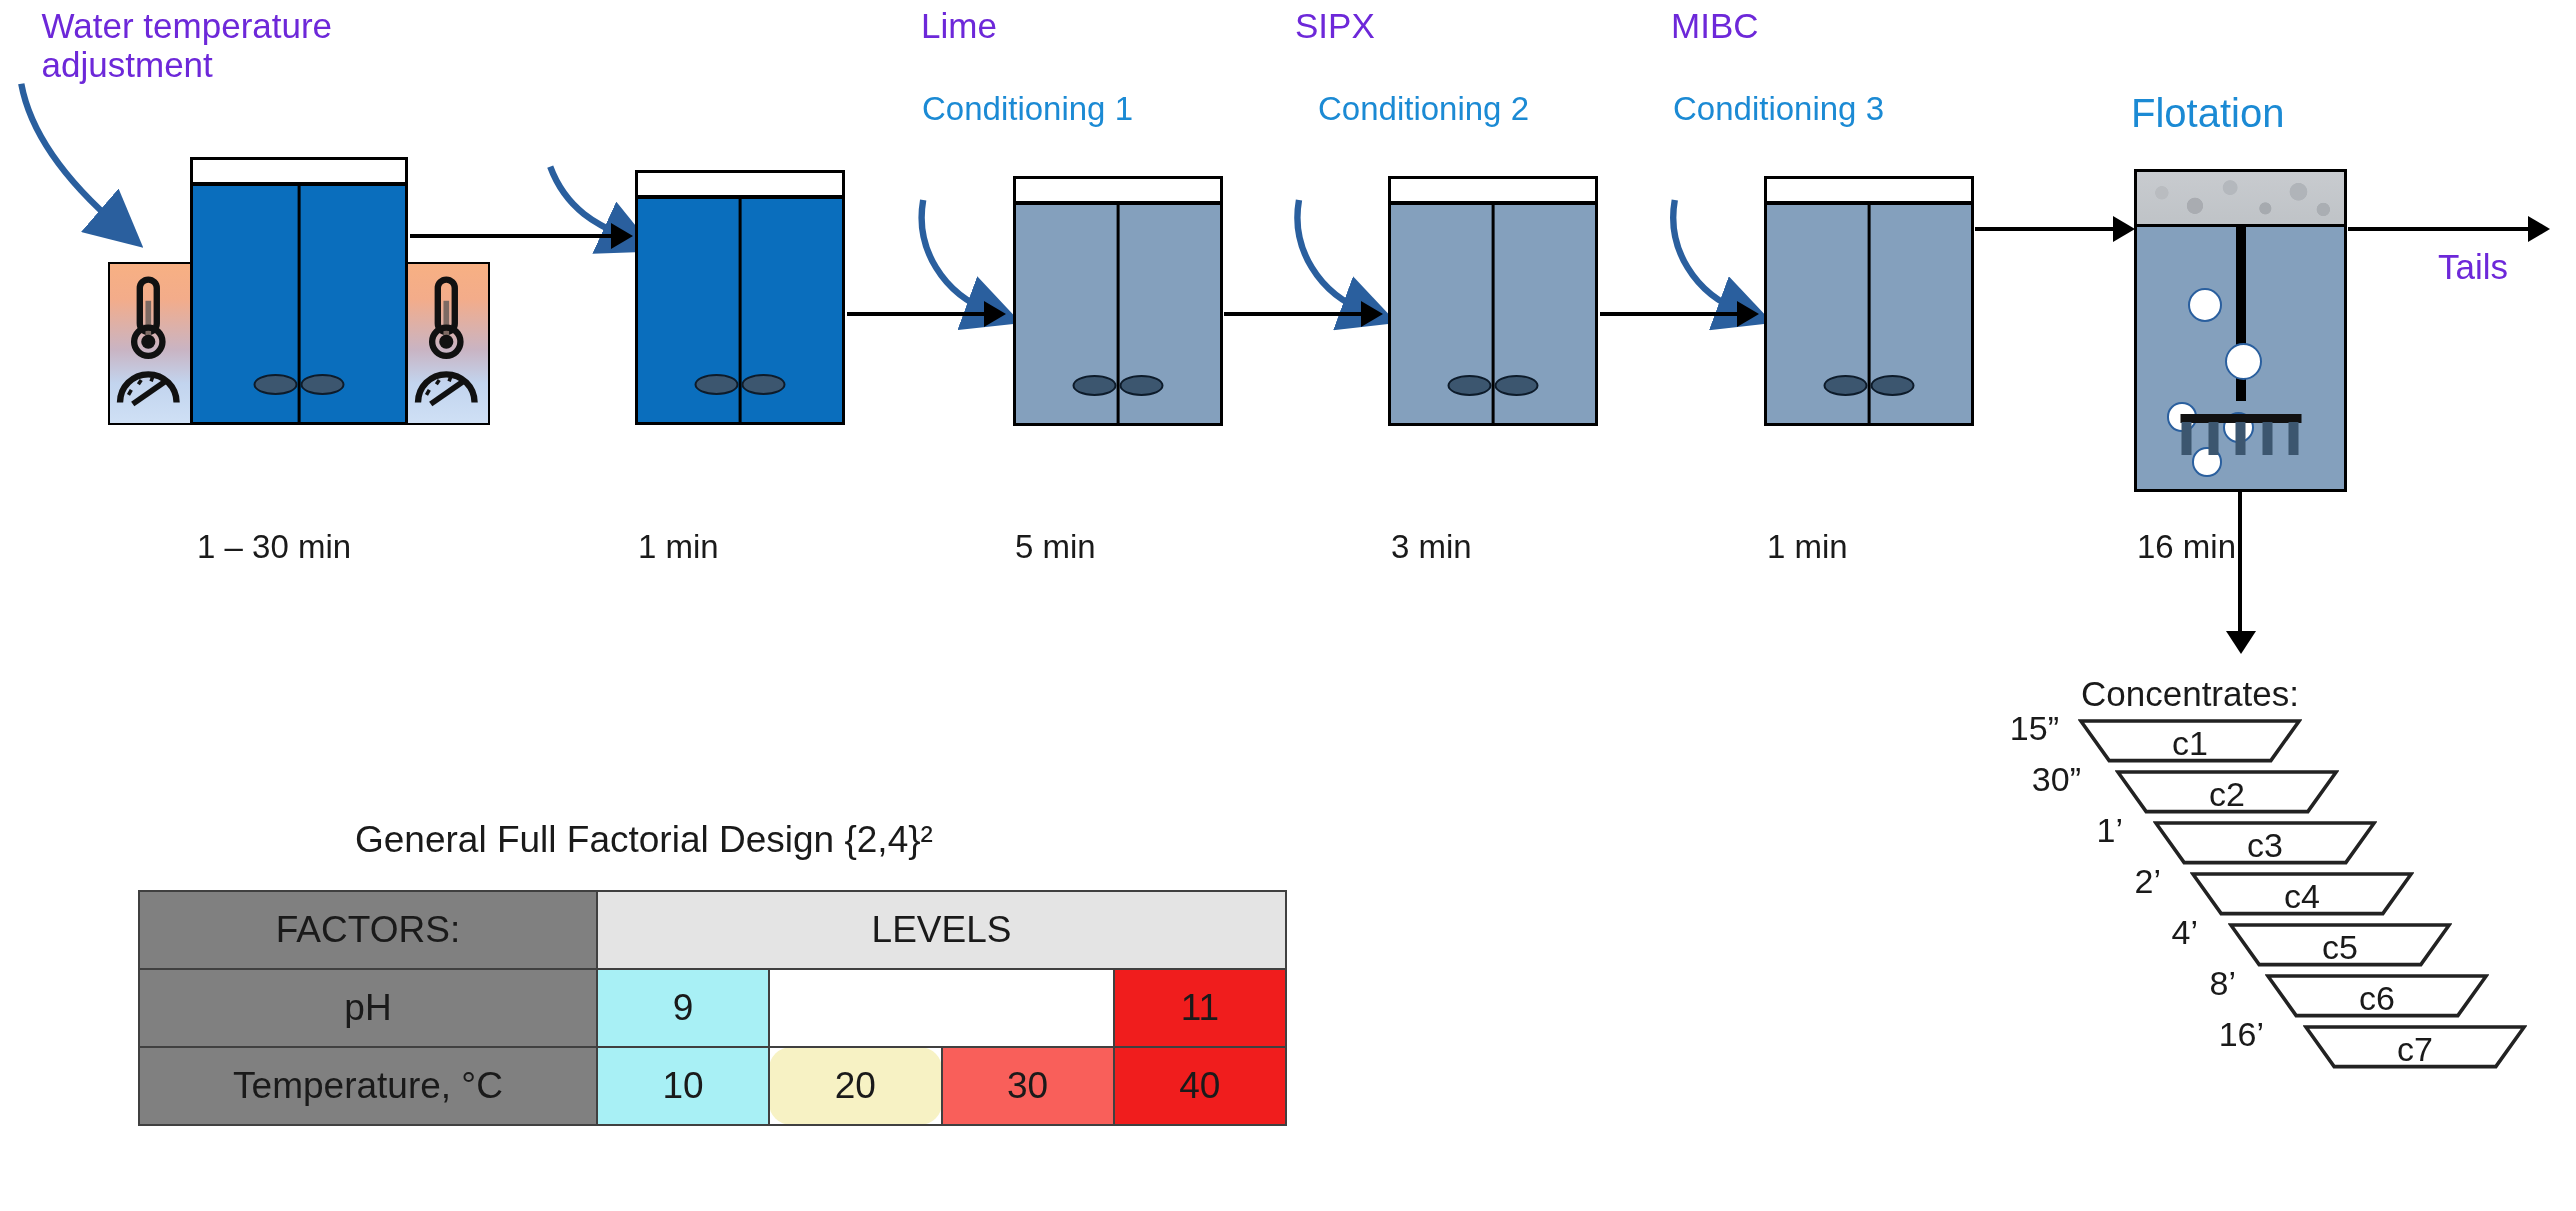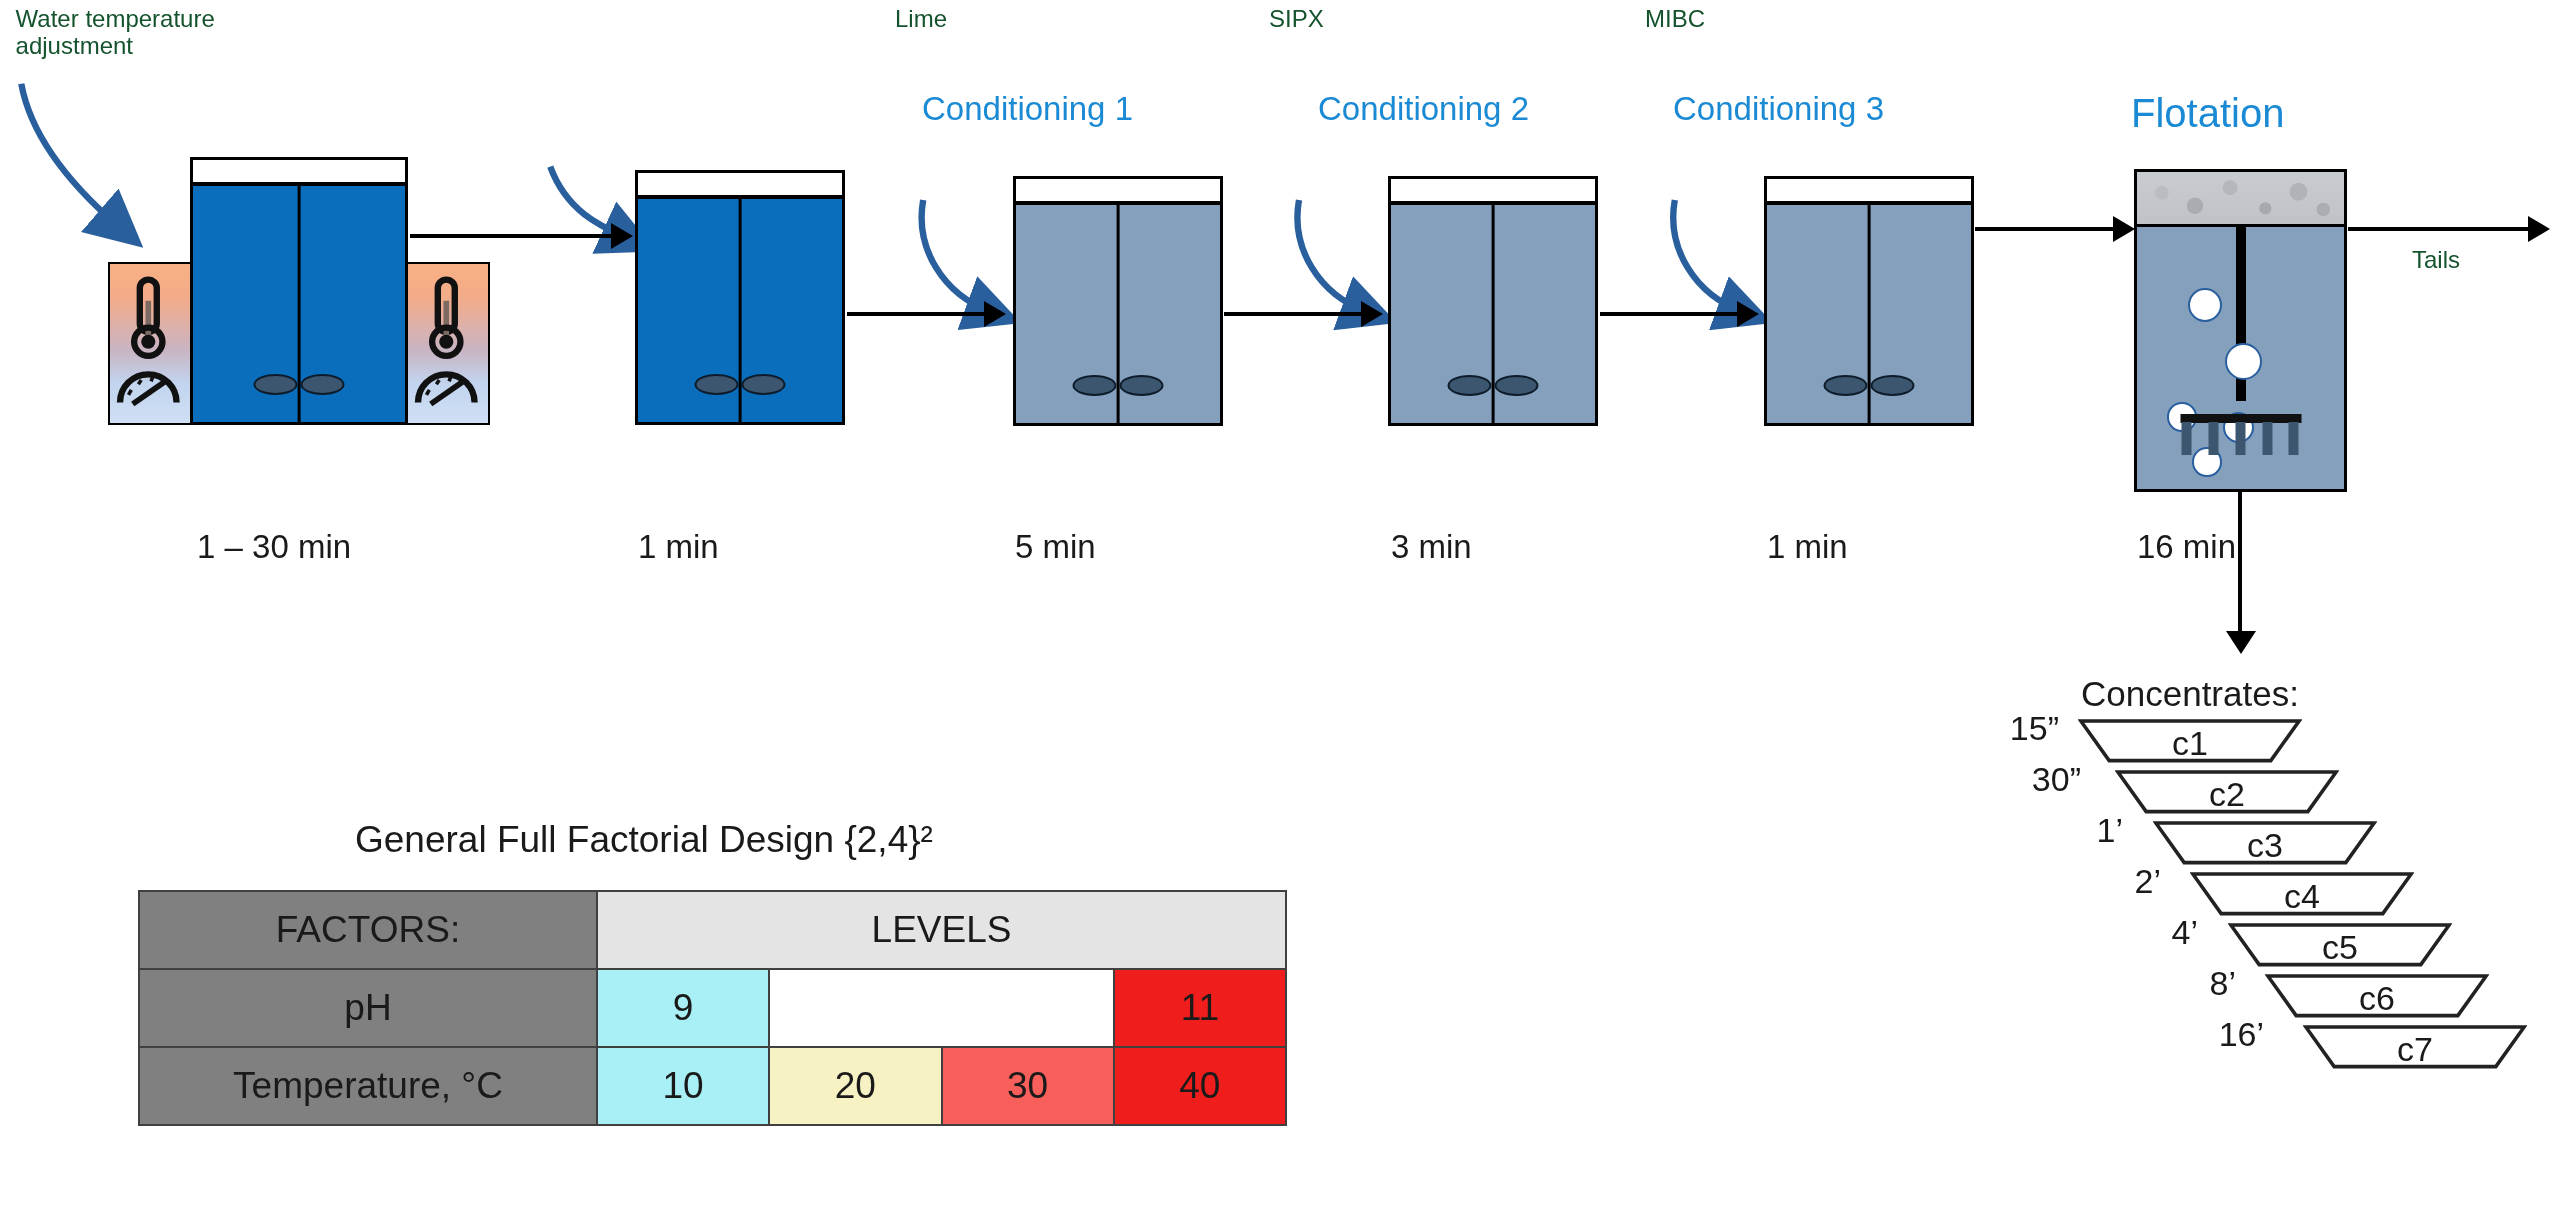--- a/index.html
+++ b/index.html
@@ -2,21 +2,21 @@
 <html style="font-size:11.3px"><head>
 <meta charset="utf-8">
 <style>
   html,body{margin:0;padding:0;background:#ffffff;}
   body{width:2576px;height:1212px;position:relative;overflow:hidden;
        font-family:"Liberation Sans", sans-serif; color:#000;}
 
   .stage{position:absolute;left:0;top:0;width:2576px;height:1212px;}
 
   
-  .lbl{position:absolute;font-size:24px;line-height:1.12;color:#14532d;white-space:pre;}
+  .lbl{position:absolute;font-size:35px;line-height:1.12;color:#6d28d9;white-space:pre;margin-left:26px;}
   .lbl-blue{position:absolute;font-size:33px;line-height:1.12;color:#1b8ad4;white-space:pre;}
   .lbl-time{position:absolute;font-size:33px;color:#1a1a1a;white-space:pre;}
 
   
   .vessel{position:absolute;box-sizing:border-box;}
   .v-rim{position:absolute;left:0;top:0;width:100%;height:28px;
          background:#ffffff;border:3.5px solid #000;box-sizing:border-box;}
   .v-body{position:absolute;left:0;top:25.5px;width:100%;bottom:0;
           border:3.5px solid #000;box-sizing:border-box;}
   .v-blue .v-body{background:#0a6ebd;}
@@ -67,21 +67,21 @@
 
   
   .design-title{position:absolute;font-size:37px;color:#1a1a1a;white-space:pre;}
   table.factorial{position:absolute;border-collapse:collapse;table-layout:fixed;}
   table.factorial td{border:2.8px solid #404040;text-align:center;vertical-align:middle;
       font-size:37px;height:74px;color:#1a1a1a;}
   td.hdr-dark{background:#808080;color:#ffffff;}
   td.hdr-light{background:#e4e4e4;color:#1a1a1a;}
   td.cell-cyan{background:#a8f0f5;}
   td.cell-white{background:#ffffff;}
-  td.cell-yellow{background:#f7f2c4;}
+  td.cell-yellow{background:#f7f2c4;border-radius:22px;}
   td.cell-salmon{background:#f95f5a;}
   td.cell-red{background:#f01d1d;color:#ffffff;}
 
   
   .conc-title{position:absolute;font-size:35px;color:#1a1a1a;white-space:pre;}
   .pan{position:absolute;width:224px;height:44px;margin-top:12px;}
   .pan svg{display:block;}
   .pan-label{position:absolute;left:0;top:0;width:100%;height:100%;
       display:flex;align-items:center;justify-content:center;
       font-size:34px;color:#1a1a1a;padding-top:7px;box-sizing:border-box;}

